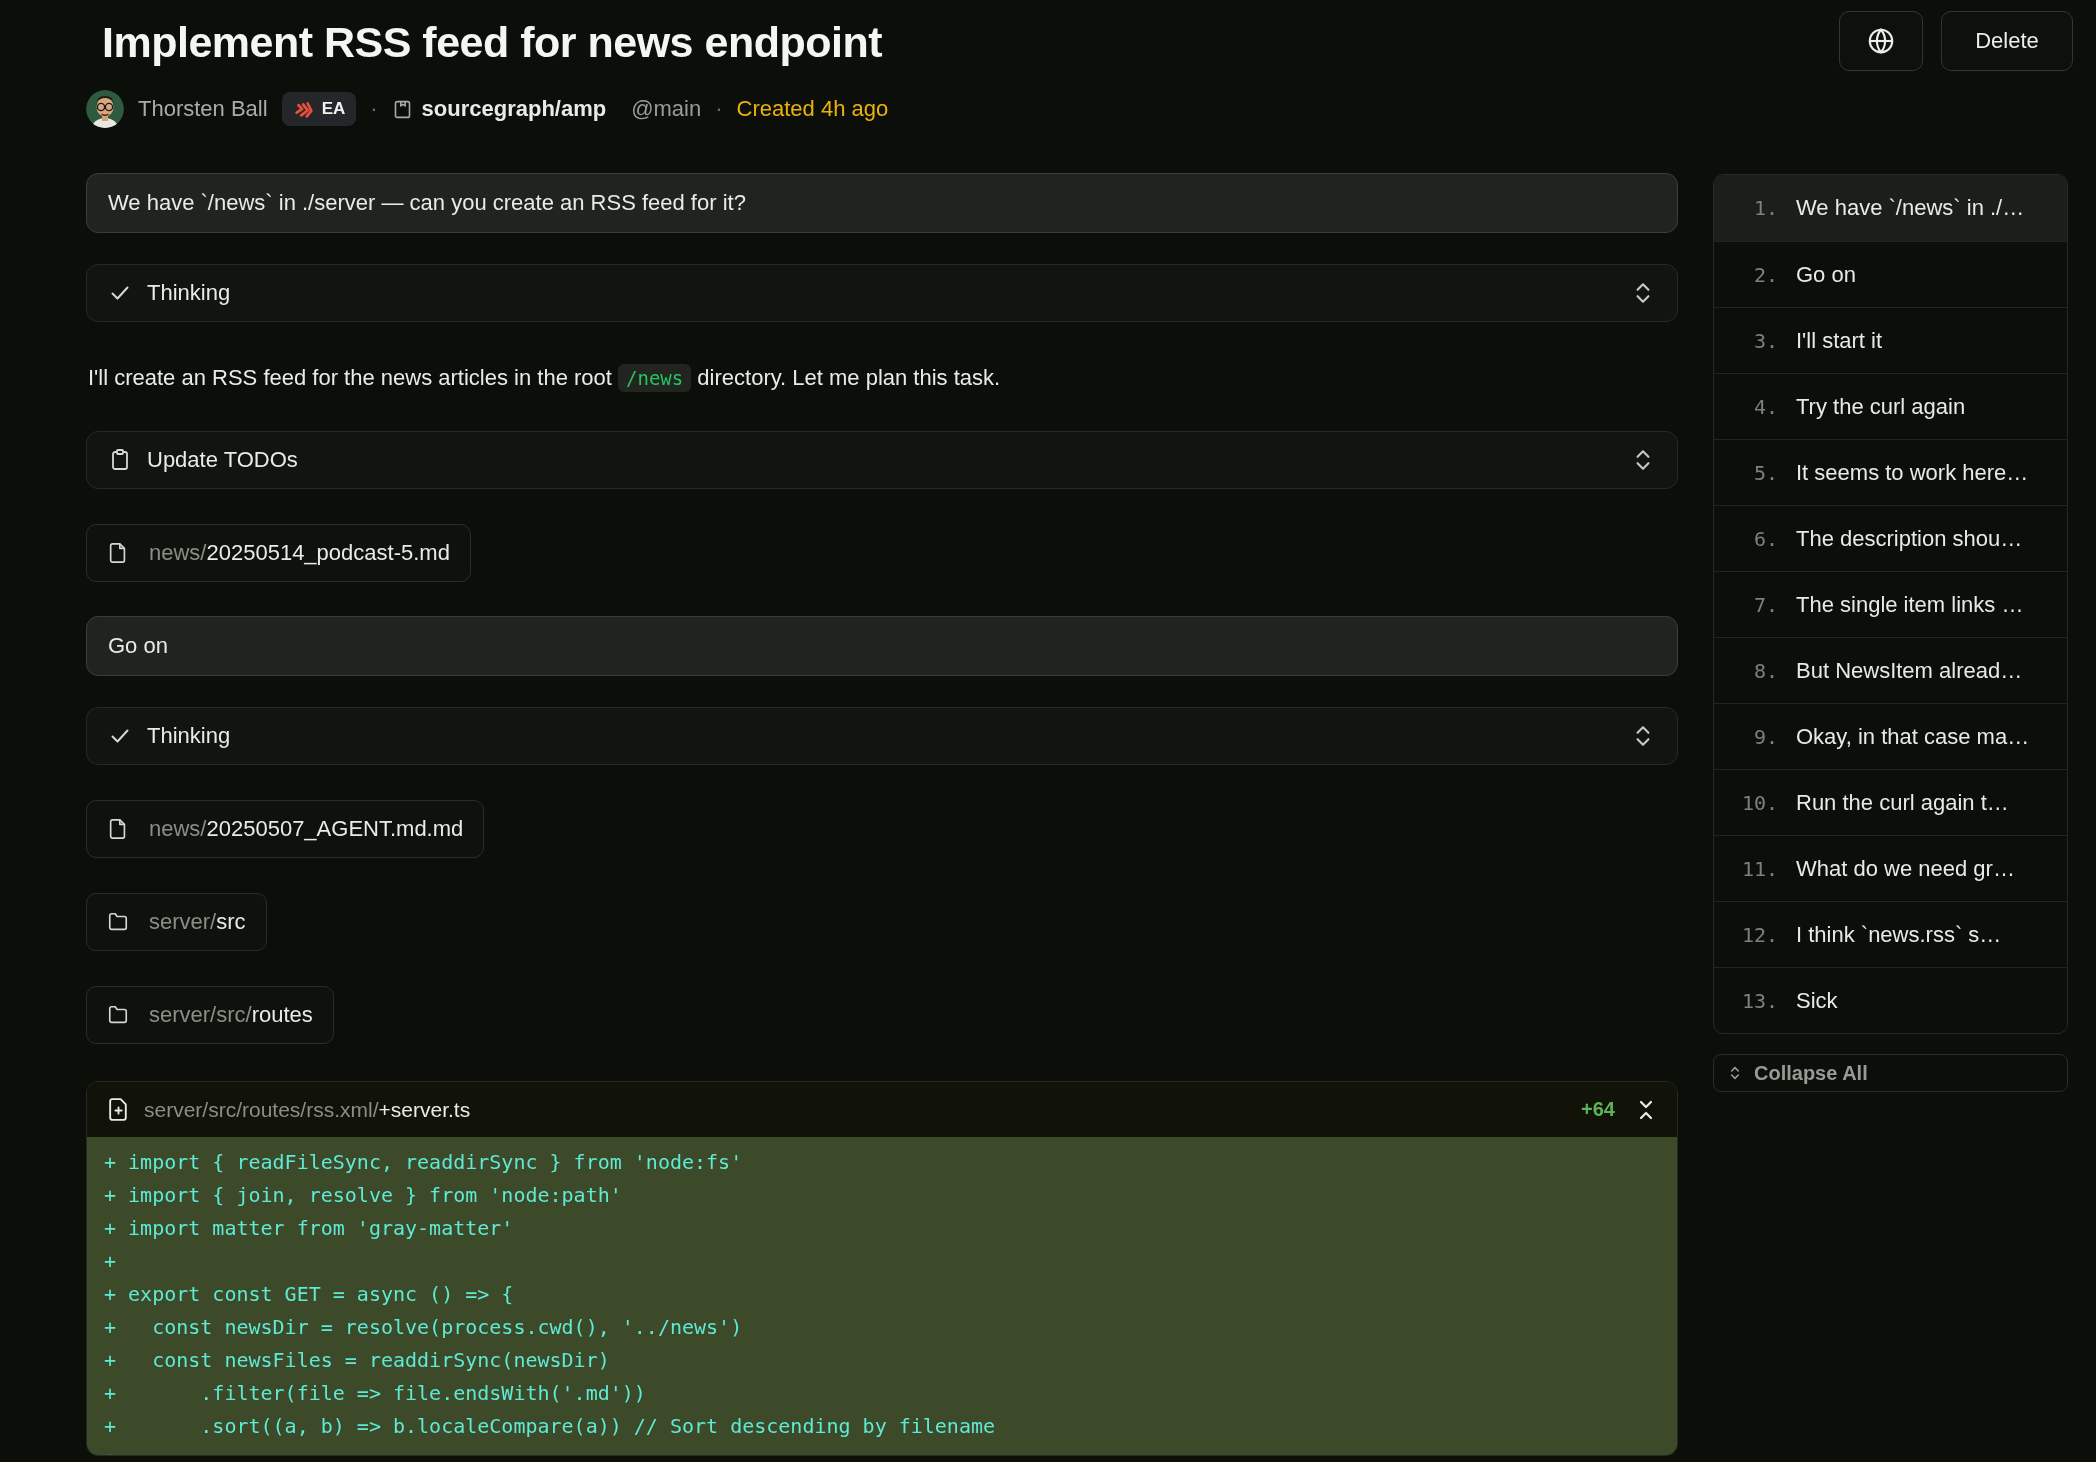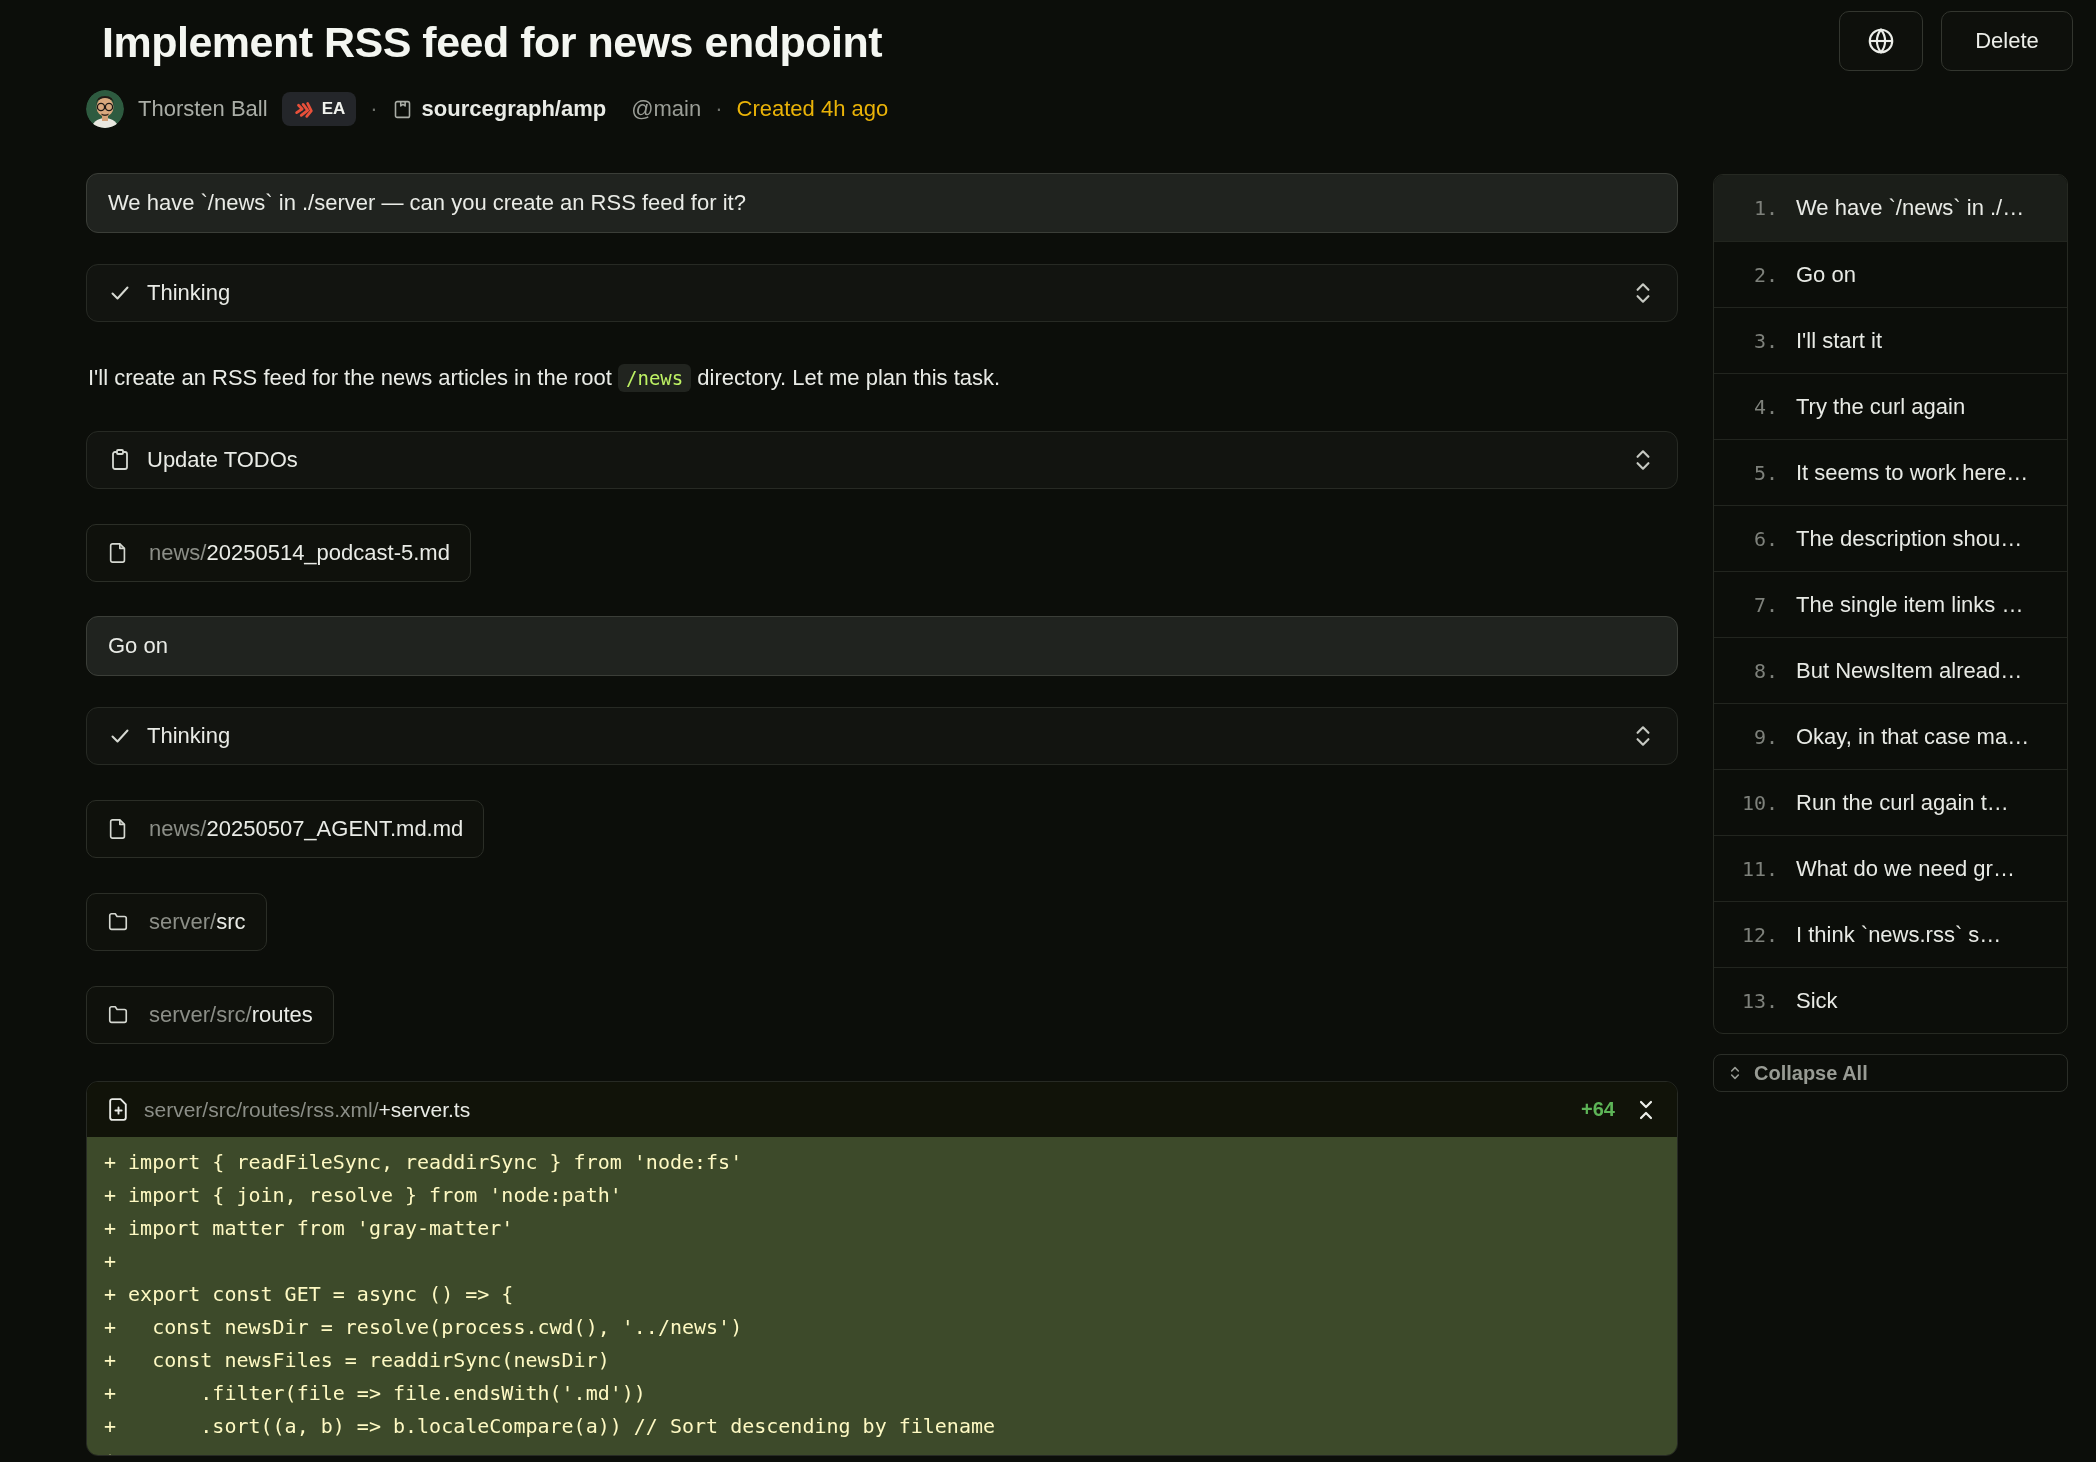--- a/index.html
+++ b/index.html
@@ -31,21 +31,21 @@
   .msg{background:#20231f;border:1px solid #3b3e38;border-radius:12px;padding:16px 21px;
        font-size:22px;color:#e9ebe6;box-sizing:border-box;}
   .msg1{margin-top:44px;}
   .tool{background:#121410;border:1px solid #272a24;border-radius:12px;height:58px;
         display:flex;align-items:center;gap:15px;padding:0 21px;box-sizing:border-box;}
   .tool .tool-label{font-size:22px;color:#e9ebe6;}
   .tool .spacer{flex:1;}
   .thinking1{margin-top:31px;}
   .assistant-text{margin:41px 2px 0;font-size:22px;color:#e9ebe6;line-height:30px;}
   .inline-code{font-family:"DejaVu Sans Mono",monospace;font-size:19px;background:#21241f;
-               border-radius:6px;padding:3px 8px;color:#bef264;}
+               border-radius:6px;padding:3px 8px;color:#22c55e;}
   .todos{margin-top:38px;}
   .chip{display:inline-flex;align-items:center;gap:20px;height:58px;padding:0 20px;
         background:#101208;background:#0f110c;border:1px solid #2b2e27;border-radius:10px;
         font-size:22px;box-sizing:border-box;cursor:pointer;}
   .chip .dir{color:#8b8e87;}
   .chip .fname{color:#e9ebe6;}
   .chip-row{margin-top:35px;}
   .msg2{margin-top:34px;}
   .thinking2{margin-top:31px;}
 
@@ -53,21 +53,21 @@
   .codeblock{margin-top:37px;border:1px solid #272a24;border-radius:12px;overflow:hidden;}
   .code-header{height:55px;background:#111309;display:flex;align-items:center;gap:13px;
                padding:0 19px;box-sizing:border-box;}
   .code-path{font-size:21px;}
   .code-path .dir{color:#8b8e87;}
   .code-path .fname{color:#e9ebe6;}
   .code-header .spacer{flex:1;}
   .added-count{font-size:20px;font-weight:600;color:#5db457;margin-right:6px;}
   .code-body{background:#3d4a2a;height:318px;padding:9px 0 0 17px;box-sizing:border-box;overflow:hidden;}
   .code-line{font-family:"DejaVu Sans Mono",monospace;font-size:20px;line-height:33px;
-             color:#fef9c3;white-space:pre;}
+             color:#5eead4;white-space:pre;}
 
   
   .sidebar{position:absolute;left:1713px;top:174px;width:355px;}
   .toc{border:1px solid #262922;border-radius:10px;overflow:hidden;}
   .toc-item{display:flex;align-items:center;height:66px;box-sizing:border-box;cursor:pointer;}
   .toc-item + .toc-item{border-top:1px solid #22251f;}
   .toc-item.active{background:#1b1e19;}
   .toc-num{font-family:"DejaVu Sans Mono",monospace;font-size:20px;color:#7e817b;
            width:52px;margin-left:12px;text-align:right;flex:0 0 auto;}
   .toc-label{font-size:22px;color:#e8eae5;margin-left:18px;white-space:nowrap;overflow:hidden;}

